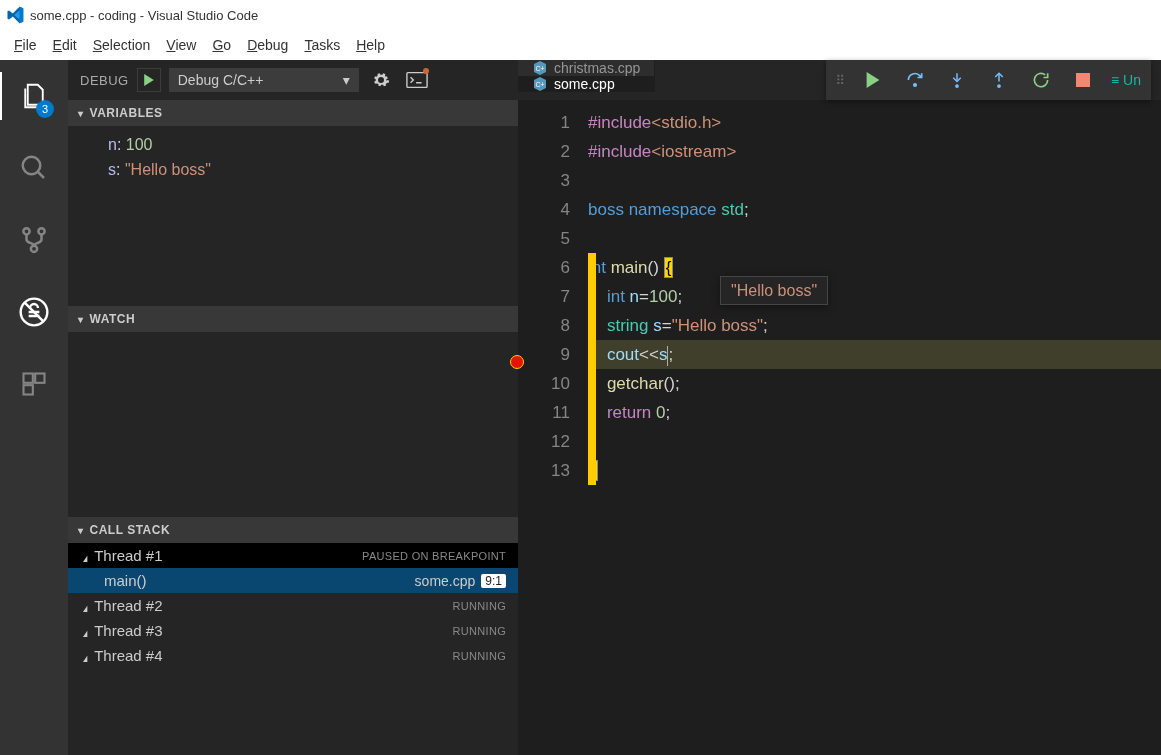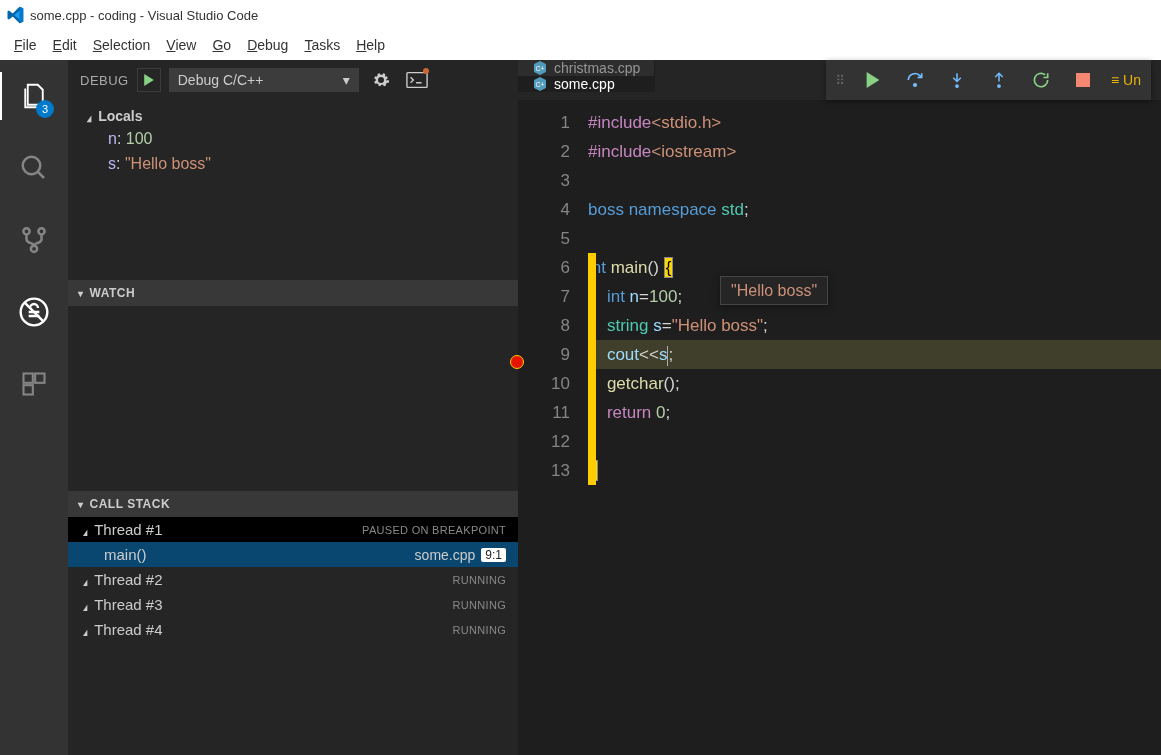--- a/index.html
+++ b/index.html
@@ -66,21 +66,21 @@
 
 .tab-bar { height: 40px; background: #252526; display: flex; align-items: stretch; position: relative; }
 .tab { display: flex; align-items: center; gap: 6px; padding: 0 14px; font-size: 14px; cursor: pointer; background: #2d2d2d; color: #969696; border-right: 1px solid #1e1e1e; }
 .tab.active { background: #1e1e1e; color: #ffffff; }
 .tab-icon { width: 16px; height: 16px; }
 
 
 .debug-toolbar { position: absolute; right: 10px; top: 0; height: 40px; display: flex; align-items: center; background: #333333; gap: 14px; padding: 0 10px; box-shadow: 0 2px 6px rgba(0,0,0,.4); }
 .dbg-handle { color: #666; cursor: grab; font-size: 13px;}
 .dbg-btn { width: 28px; height: 28px; display: flex; align-items: center; justify-content: center; cursor: pointer; }
-.dbg-overflow { color: #eab308; font-size: 14px; cursor: pointer; }
+.dbg-overflow { color: #14b8a6; font-size: 14px; cursor: pointer; }
 
 
 .editor-body { flex: 1; display: flex; font-family: Consolas, "Courier New", monospace; font-size: 17px; position: relative; }
 .gutter { width: 70px; text-align: right; color: #858585; padding-right: 18px; padding-top: 8px; position: relative; }
 .gutter .ln { height: 29px; line-height: 29px; }
 .breakpoint-margin { position: absolute; left: -8px; width: 18px; top: 8px; }
 .bp-marker { position: absolute; width: 14px; height: 14px; background: #e51400; border-radius: 50%; border: 1px solid #ffcc00; }
 .code { flex: 1; padding-top: 8px; position: relative; }
 .code-line { height: 29px; line-height: 29px; white-space: pre; }
 .current-line { background: rgba(255, 255, 0, 0.08); }
@@ -184,25 +184,25 @@
           </svg>
       </div>
       <div class="icon-btn console-dot">
         <svg width="22" height="18" viewBox="0 0 24 18" fill="none" stroke="#ccc" stroke-width="1.5">
             <rect x="1" y="1" width="22" height="16" rx="1"></rect>
             <path d="M5 6l3 3-3 3M11 12h6"></path>
           </svg>
       </div>
     </div>
 
+    <div class="section-header">
+      <span class="chev-down"></span>
+      <span>VARIABLES</span>
+    </div>
     <div class="section-body variables-body">
-      <div class="locals-header">
-        <span class="chev-down-small"></span>
-        <span>Locals</span>
-      </div>
       <div id="vars-container">
           <div class="var-row"><span class="var-name">n</span><span class="tok-op">: </span><span class="var-num">100</span></div>
           <div class="var-row"><span class="var-name">s</span><span class="tok-op">: </span><span class="var-str">"Hello boss"</span></div>
         </div>
     </div>
 
     <div class="section-header">
       <span class="chev-down"></span>
       <span>WATCH</span>
     </div>

